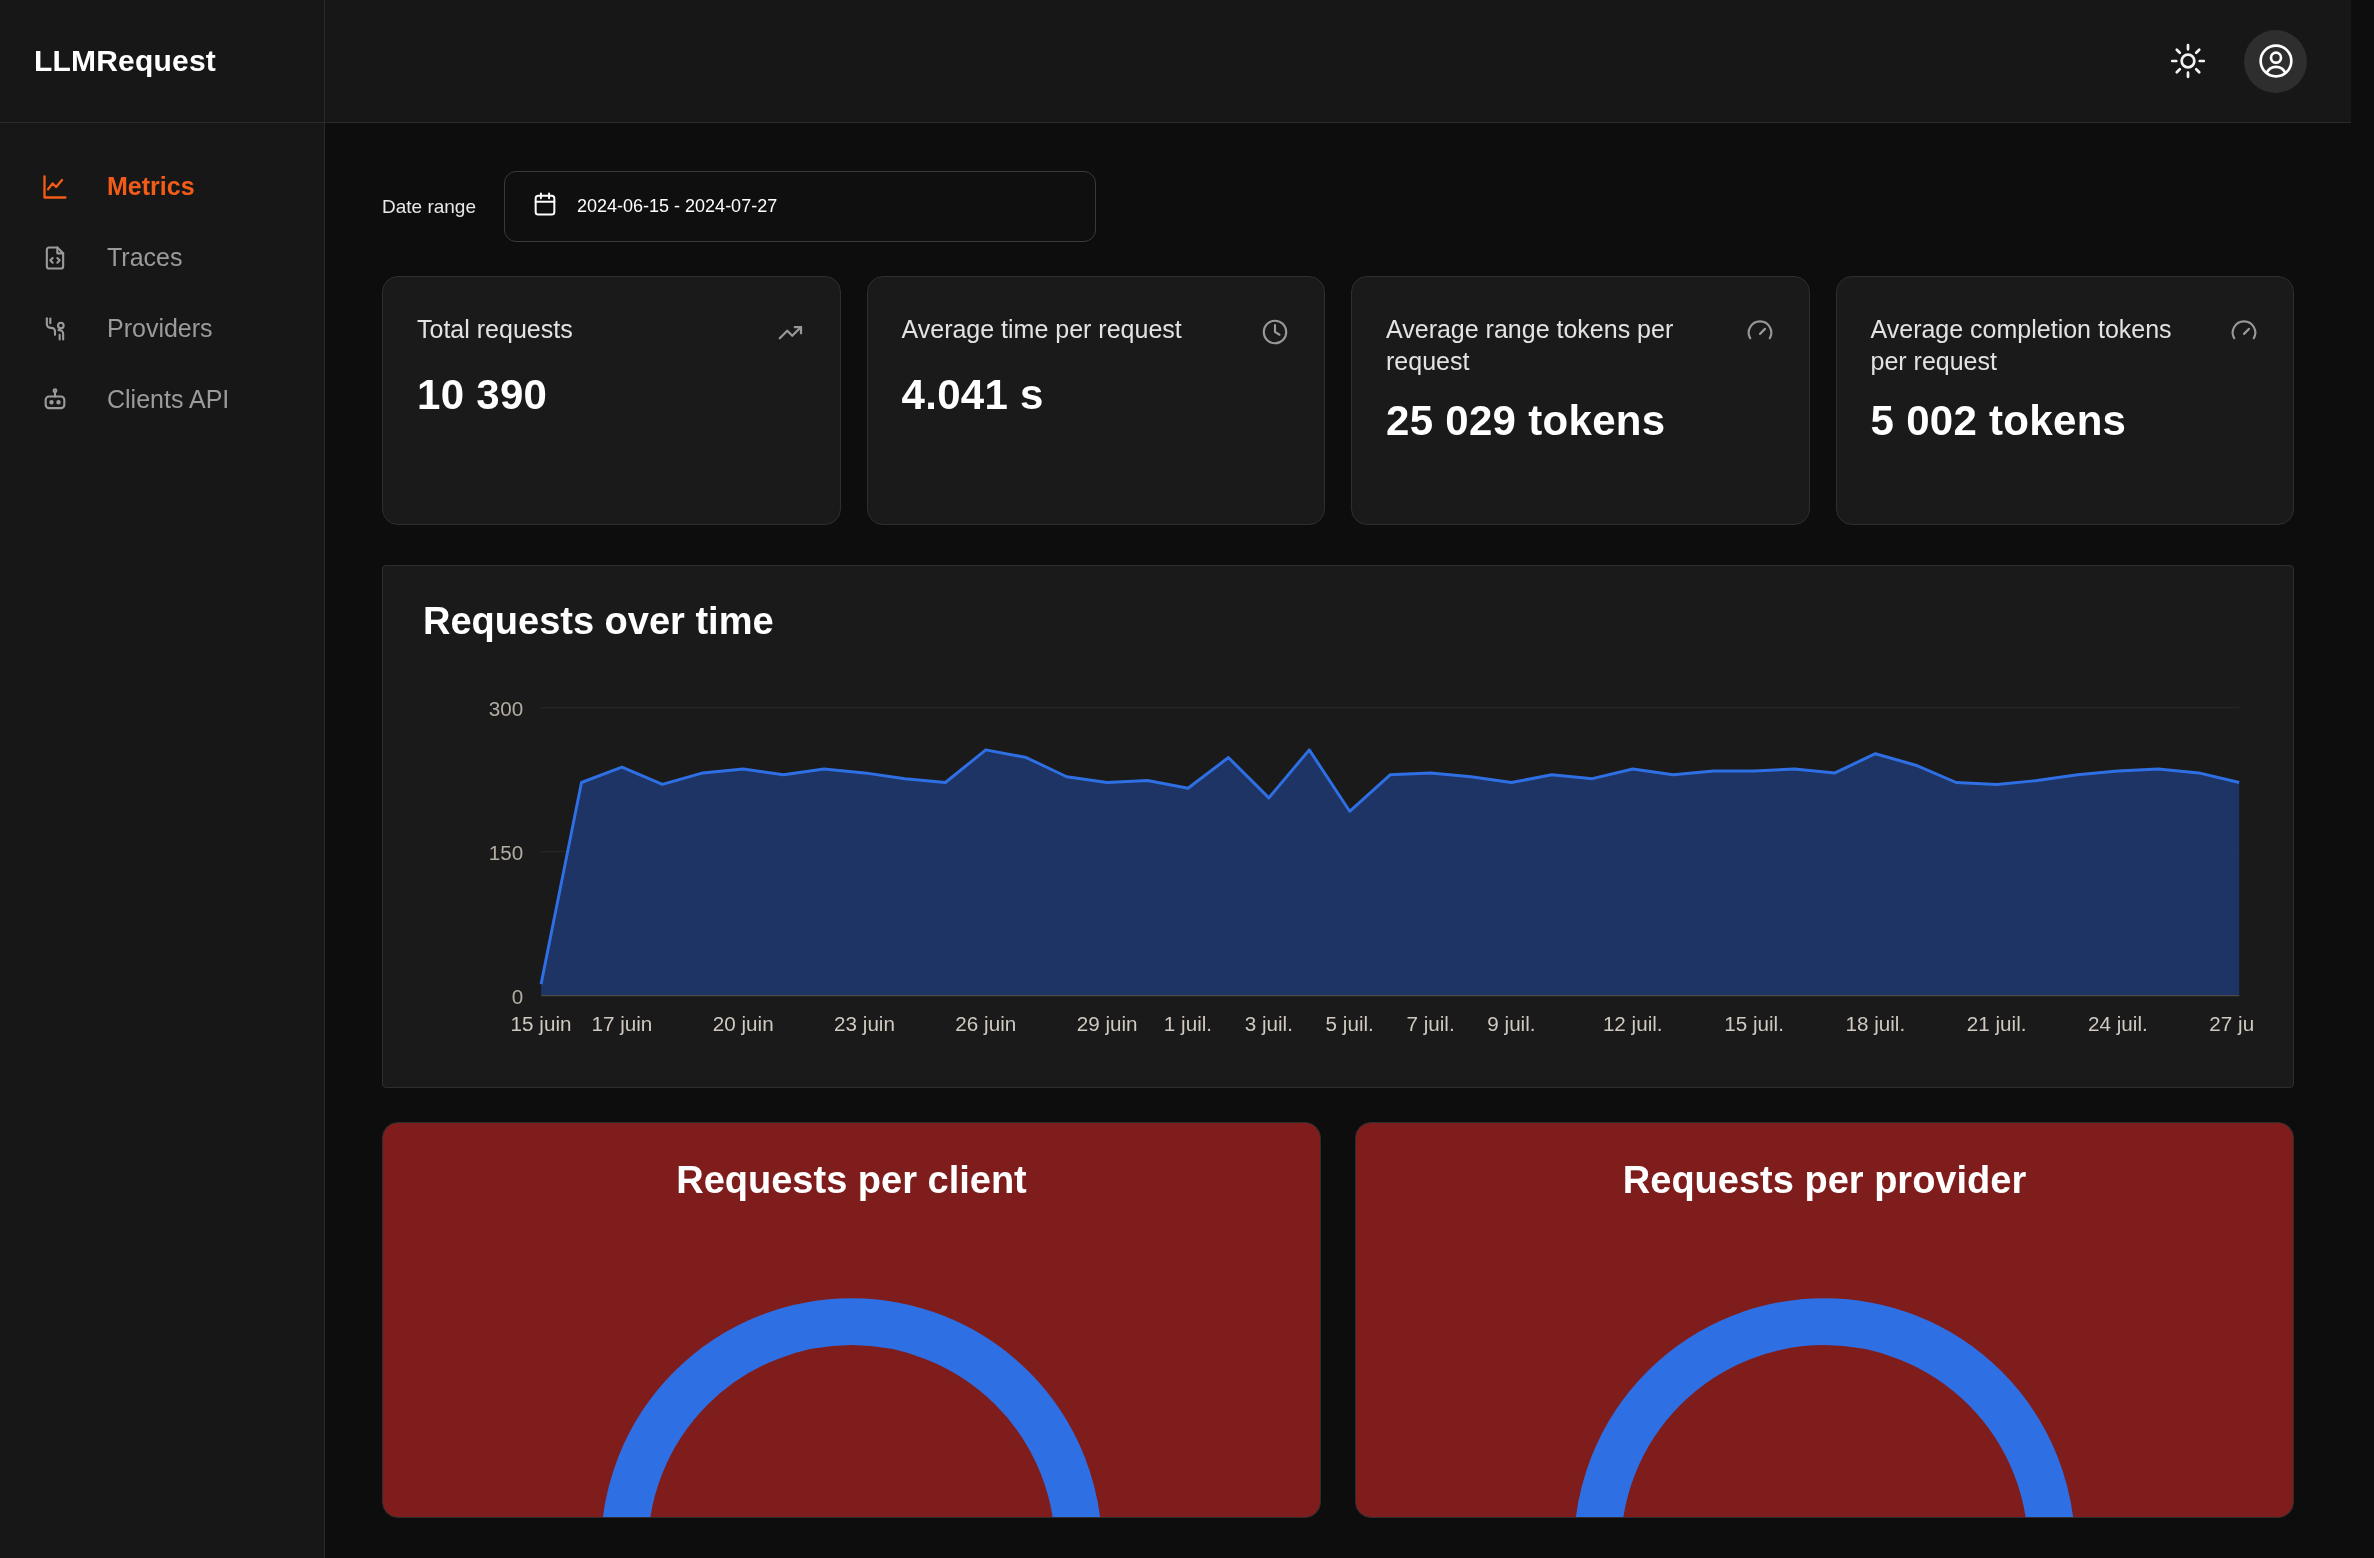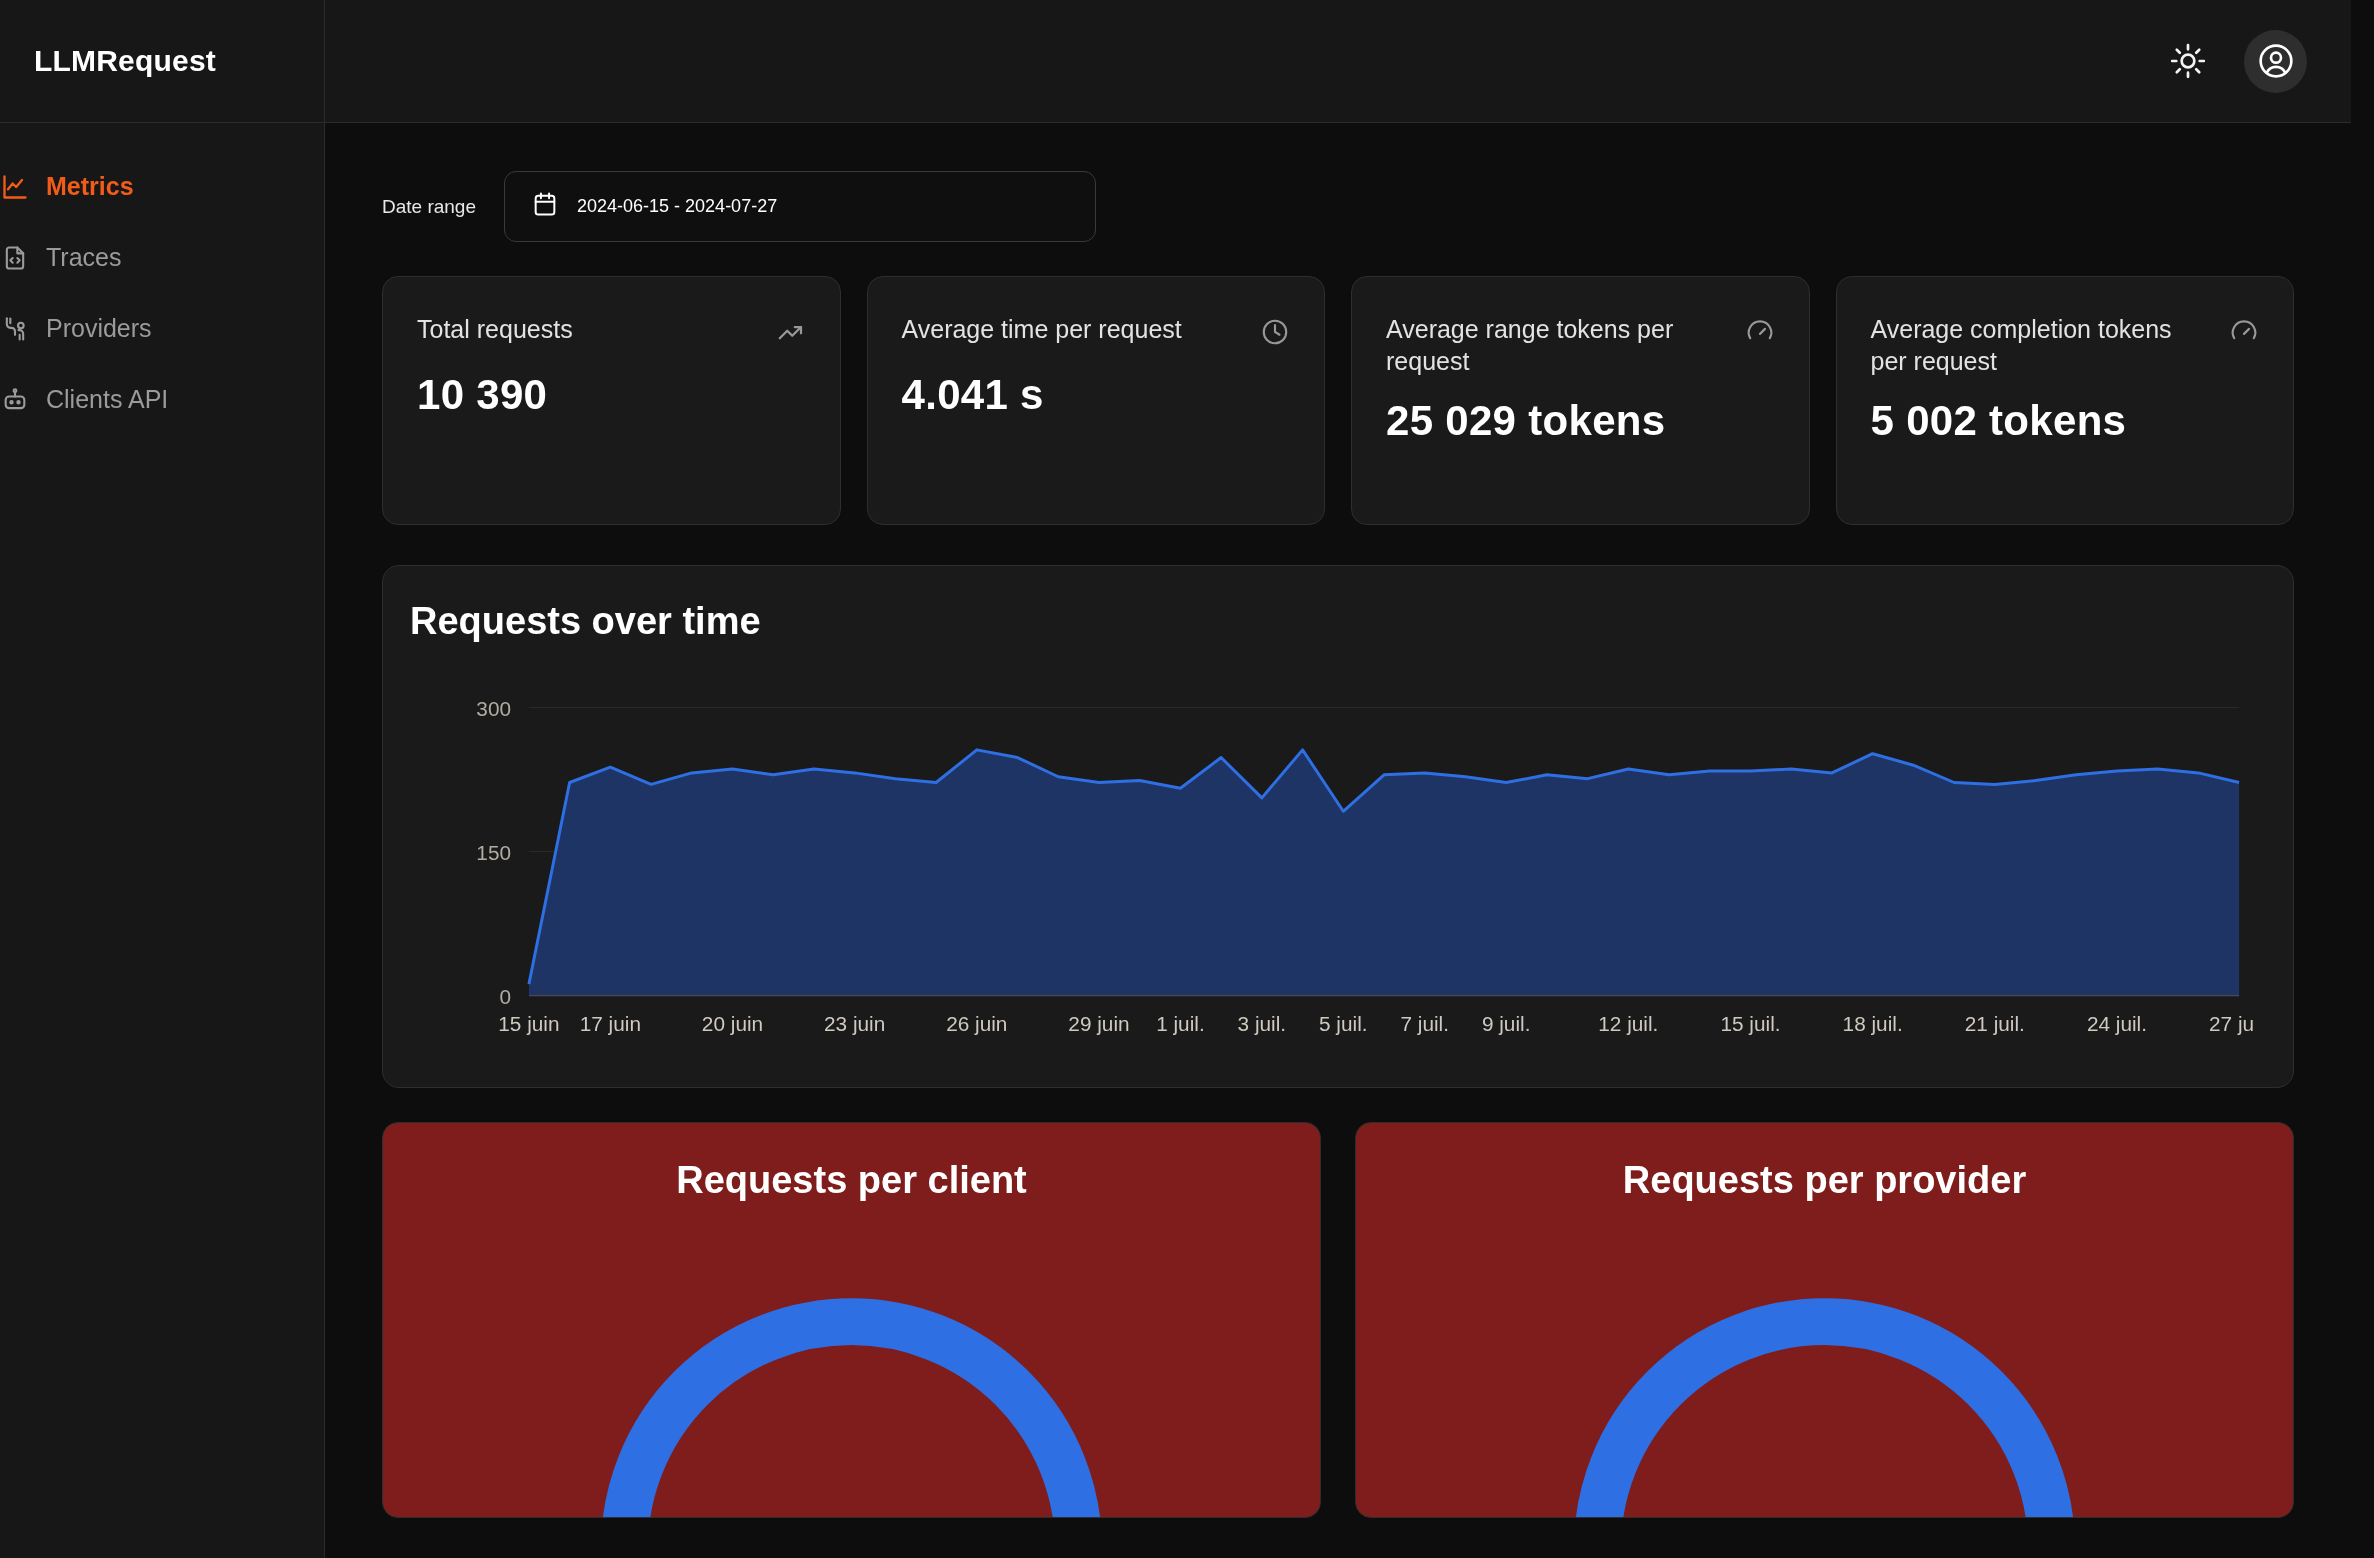--- a/index.html
+++ b/index.html
@@ -22,22 +22,22 @@
   .brand {
     height:123px; flex:0 0 123px;
     display:flex; align-items:center;
     padding-left:34px;
     border-bottom:1px solid #2b2b2b;
     font-size:30px; font-weight:700; color:#ffffff;
     letter-spacing:0.2px;
   }
   .nav { padding-top:28px; }
   .nav-item {
-    display:flex; align-items:center; gap:16px;
-    height:71px; 
+    display:flex; align-items:center; gap:37px;
+    height:71px; padding-left:40px;
     font-size:25px; color:#9b9b9b; cursor:pointer;
   }
   .nav-item.active { color:#f25c19; font-weight:700; }
   .nav-item .ic { width:30px; height:30px; display:flex; align-items:center; justify-content:center; }
   .nav-item .ic svg { width:28px; height:28px; }
 
   
   .right { flex:1; display:flex; flex-direction:column; min-width:0; }
   .topbar {
     height:123px; flex:0 0 123px;
@@ -74,22 +74,22 @@
     padding:36px 34px;
     display:flex; flex-direction:column;
   }
   .kpi-head { display:flex; align-items:flex-start; justify-content:space-between; gap:14px; }
   .kpi-title { font-size:25px; color:#e3e3e3; line-height:1.28; max-width:78%; }
   .kpi-icon { flex:0 0 auto; opacity:.72; padding-top:4px; }
   .kpi-value { margin-top:20px; font-size:42px; font-weight:700; color:#ffffff; letter-spacing:0.3px; }
 
   
   .panel {
-    background:#1a1a1a; border:1px solid #2e2e2e; border-radius:17px;
-    padding:34px 40px 30px 27px;
+    background:#1a1a1a; border:1px solid #2e2e2e; border-radius:4px;
+    padding:34px 40px 30px 40px;
   }
   .panel-title-lg { font-size:38px; font-weight:700; color:#ffffff; margin-bottom:18px; }
   .chart-area { position:relative; height:396px; }
   .chart-area svg { display:block; width:100%; height:100%; }
   .ytick { fill:#b2aca2; font-size:21px; text-anchor:end; font-family:"Liberation Sans", sans-serif; }
   .xtick { fill:#cfc9c0; font-size:21px; text-anchor:middle; font-family:"Liberation Sans", sans-serif; }
 
   
   .donuts { display:flex; gap:34px; margin-top:34px; }
   .donut-card {

